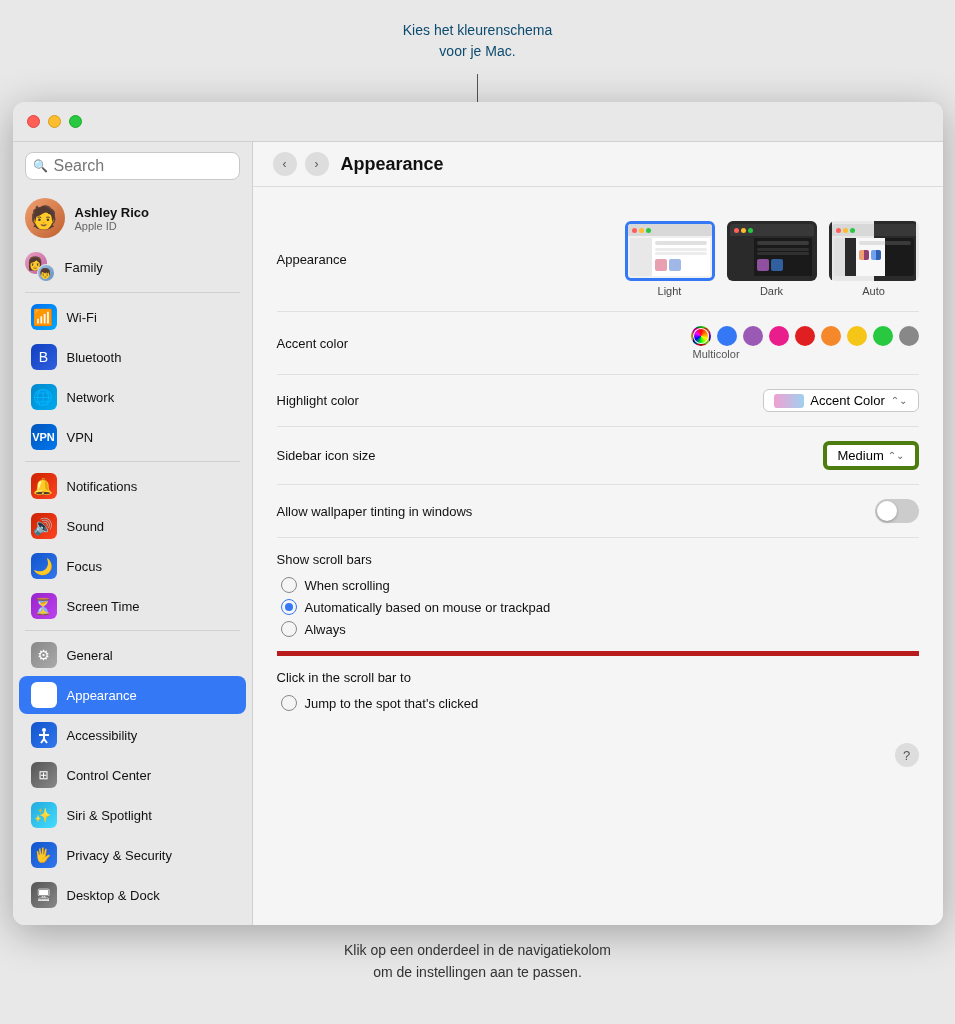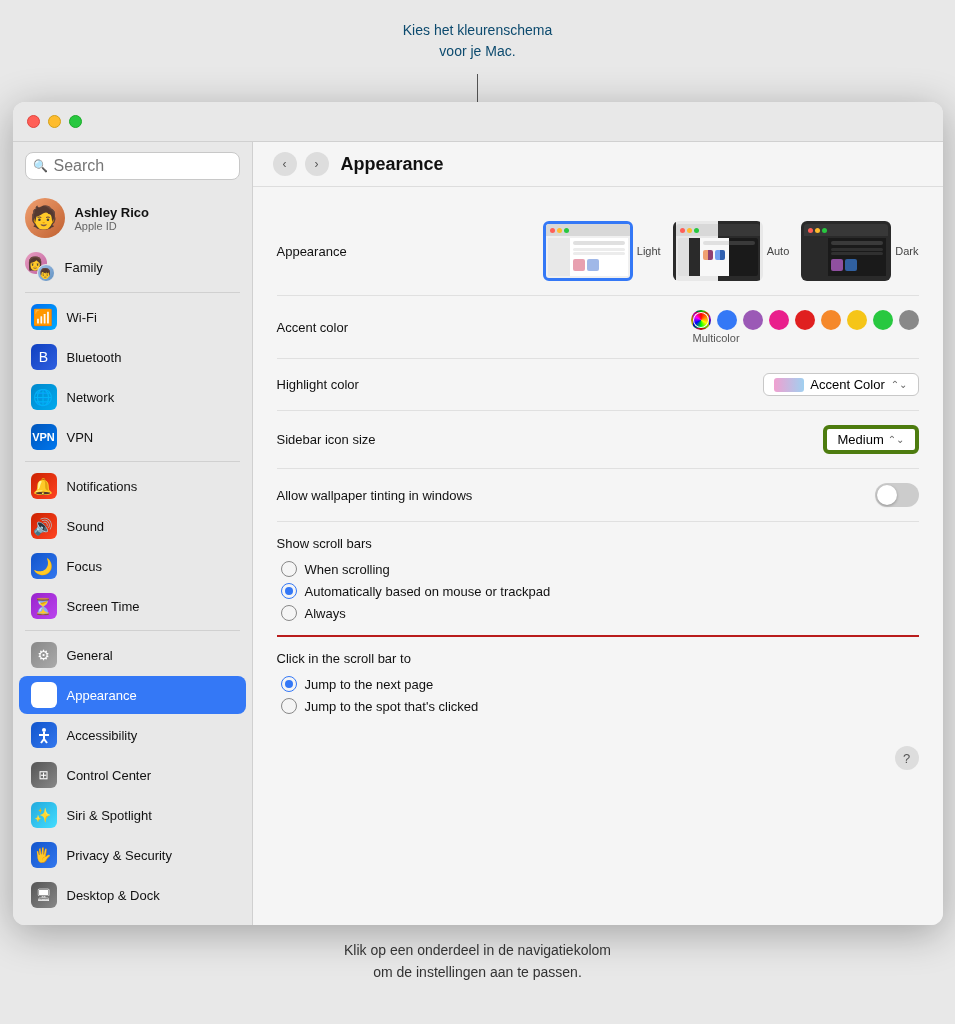--- a/index.html
+++ b/index.html
@@ -323,21 +323,21 @@
     }
 
     
     .appearance-options {
       display: flex;
       gap: 12px;
     }
 
     .appearance-option {
       display: flex;
-      flex-direction: row;
+      flex-direction: column;
       align-items: center;
       gap: 4px;
       cursor: pointer;
     }
 
     .appearance-thumb {
       width: 90px;
       height: 60px;
       border-radius: 6px;
       overflow: hidden;
@@ -511,21 +511,21 @@
 
     .highlight-swatch {
       width: 30px;
       height: 14px;
       border-radius: 3px;
       background: linear-gradient(90deg, #f0a0d0, #a0d0f0);
     }
 
     .section-group {
       padding: 14px 0;
-      border-bottom: 2px solid #b91c1c;
+      border-bottom: 5px solid #b91c1c;
     }
 
     .section-group-label {
       font-size: 13px;
       color: #111;
       margin-bottom: 10px;
     }
 
     .radio-group {
       display: flex;
@@ -786,43 +786,20 @@
                           <div style="width:12px;height:12px; background:#a0b8e8; border-radius:2px;"></div>
                         </div>
                       </div>
                     </div>
                   </div>
                 </div>
                 <span class="thumb-label">Light</span>
               </div>
 
               <div class="appearance-option">
-                <div class="appearance-thumb" style="background: linear-gradient(90deg, #e8e8e8 50%, #2a2a2a 50%);">
-                  <div class="mini-window" style="display:flex; flex-direction:column;">
-                    <div style="height:12px; display:flex; align-items:center; padding:2px 4px; gap:2px; background: linear-gradient(90deg, #d8d8d8 50%, #383838 50%);">
-                      <div class="mini-dot" style="background:#ff5f57;"></div>
-                      <div class="mini-dot" style="background:#febc2e;"></div>
-                      <div class="mini-dot" style="background:#28c840;"></div>
-                    </div>
-                    <div style="flex:1; display:flex; margin:2px; border-radius:2px; overflow:hidden;">
-                      <div style="width:22px; background: linear-gradient(90deg, #e0e0e0 50%, #2a2a2a 50%);"></div>
-                      <div style="flex:1; background: linear-gradient(90deg, #f8f8f8 50%, #1a1a1a 50%);">
-                        <div style="height:4px; background:linear-gradient(90deg,#e0e0e0 50%,#3a3a3a 50%); margin:3px; border-radius:2px;"></div>
-                        <div style="display:flex; gap:2px; margin:5px 3px 0;">
-                          <div style="width:10px;height:10px; background:linear-gradient(90deg,#f0a070 50%,#904070 50%); border-radius:2px;"></div>
-                          <div style="width:10px;height:10px; background:linear-gradient(90deg,#70a0f0 50%,#3060b0 50%); border-radius:2px;"></div>
-                        </div>
-                      </div>
-                    </div>
-                  </div>
-                </div>
-                <span class="thumb-label">Auto</span>
-              </div>
-
-              <div class="appearance-option">
                 <div class="appearance-thumb thumb-dark">
                   <div class="mini-window">
                     <div class="mini-titlebar mini-titlebar-dark">
                       <div class="mini-dot" style="background:#ff5f57;"></div>
                       <div class="mini-dot" style="background:#febc2e;"></div>
                       <div class="mini-dot" style="background:#28c840;"></div>
                     </div>
                     <div class="mini-content-dark">
                       <div class="mini-sidebar-d"></div>
                       <div class="mini-main-d">
@@ -832,20 +809,43 @@
                         <div style="display:flex; gap:2px; margin:4px 3px 0;">
                           <div style="width:12px;height:12px; background:#9050a0; border-radius:2px;"></div>
                           <div style="width:12px;height:12px; background:#3060a0; border-radius:2px;"></div>
                         </div>
                       </div>
                     </div>
                   </div>
                 </div>
                 <span class="thumb-label">Dark</span>
               </div>
+
+              <div class="appearance-option">
+                <div class="appearance-thumb" style="background: linear-gradient(90deg, #e8e8e8 50%, #2a2a2a 50%);">
+                  <div class="mini-window" style="display:flex; flex-direction:column;">
+                    <div style="height:12px; display:flex; align-items:center; padding:2px 4px; gap:2px; background: linear-gradient(90deg, #d8d8d8 50%, #383838 50%);">
+                      <div class="mini-dot" style="background:#ff5f57;"></div>
+                      <div class="mini-dot" style="background:#febc2e;"></div>
+                      <div class="mini-dot" style="background:#28c840;"></div>
+                    </div>
+                    <div style="flex:1; display:flex; margin:2px; border-radius:2px; overflow:hidden;">
+                      <div style="width:22px; background: linear-gradient(90deg, #e0e0e0 50%, #2a2a2a 50%);"></div>
+                      <div style="flex:1; background: linear-gradient(90deg, #f8f8f8 50%, #1a1a1a 50%);">
+                        <div style="height:4px; background:linear-gradient(90deg,#e0e0e0 50%,#3a3a3a 50%); margin:3px; border-radius:2px;"></div>
+                        <div style="display:flex; gap:2px; margin:5px 3px 0;">
+                          <div style="width:10px;height:10px; background:linear-gradient(90deg,#f0a070 50%,#904070 50%); border-radius:2px;"></div>
+                          <div style="width:10px;height:10px; background:linear-gradient(90deg,#70a0f0 50%,#3060b0 50%); border-radius:2px;"></div>
+                        </div>
+                      </div>
+                    </div>
+                  </div>
+                </div>
+                <span class="thumb-label">Auto</span>
+              </div>
             </div>
           </div>
         </div>
 
         <div class="settings-row">
           <span class="settings-label">Accent color</span>
           <div class="settings-control">
             <div style="display:flex; flex-direction:column; align-items:flex-start; gap:2px;">
               <div class="accent-colors">
 
@@ -913,26 +913,20 @@
               <div class="radio-circle"></div>
               <span class="radio-label">Always</span>
             </div>
           </div>
         </div>
 
         <div class="section-group" style="border-bottom:none;">
           <div class="section-group-label">Click in the scroll bar to</div>
           <div class="radio-group">
             <div class="radio-item">
-              <div class="radio-circle checked">
-                <div class="radio-inner"></div>
-              </div>
-              <span class="radio-label">Jump to the next page</span>
-            </div>
-            <div class="radio-item">
               <div class="radio-circle"></div>
               <span class="radio-label">Jump to the spot that's clicked</span>
             </div>
           </div>
         </div>
 
         <div style="display:flex; justify-content:flex-end; padding-top:8px;">
           <button class="help-btn">?</button>
         </div>
 

